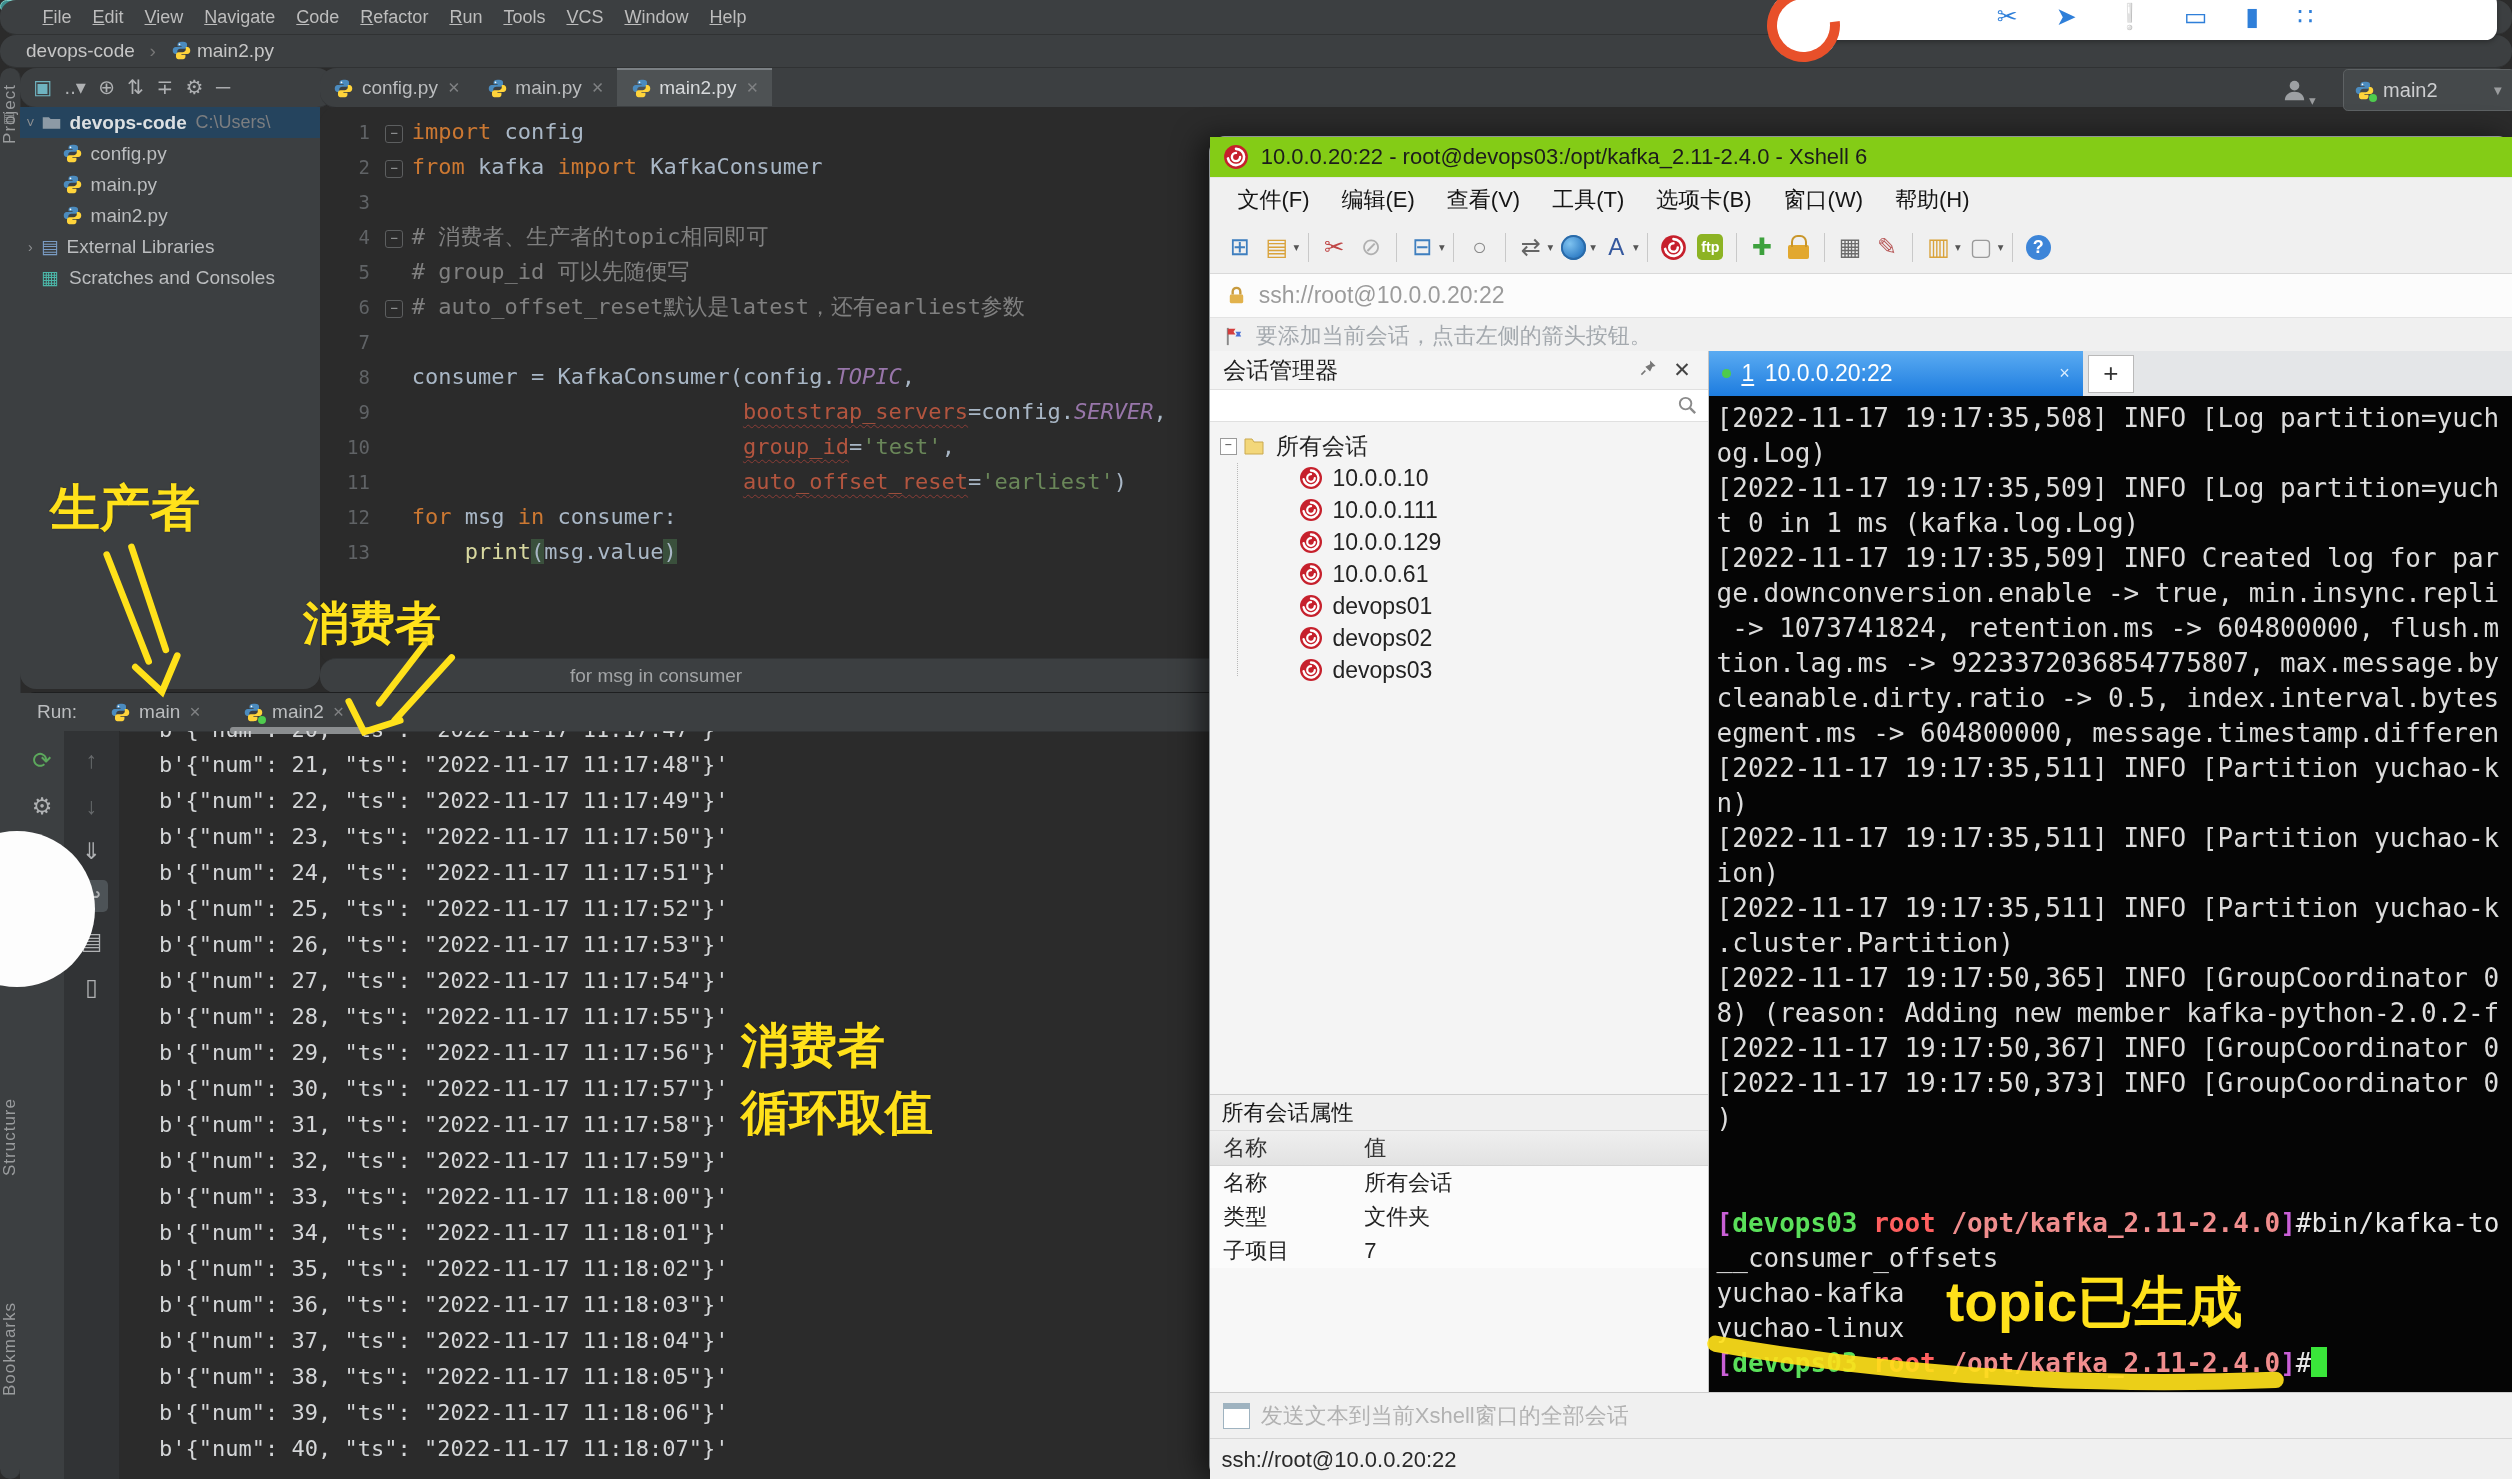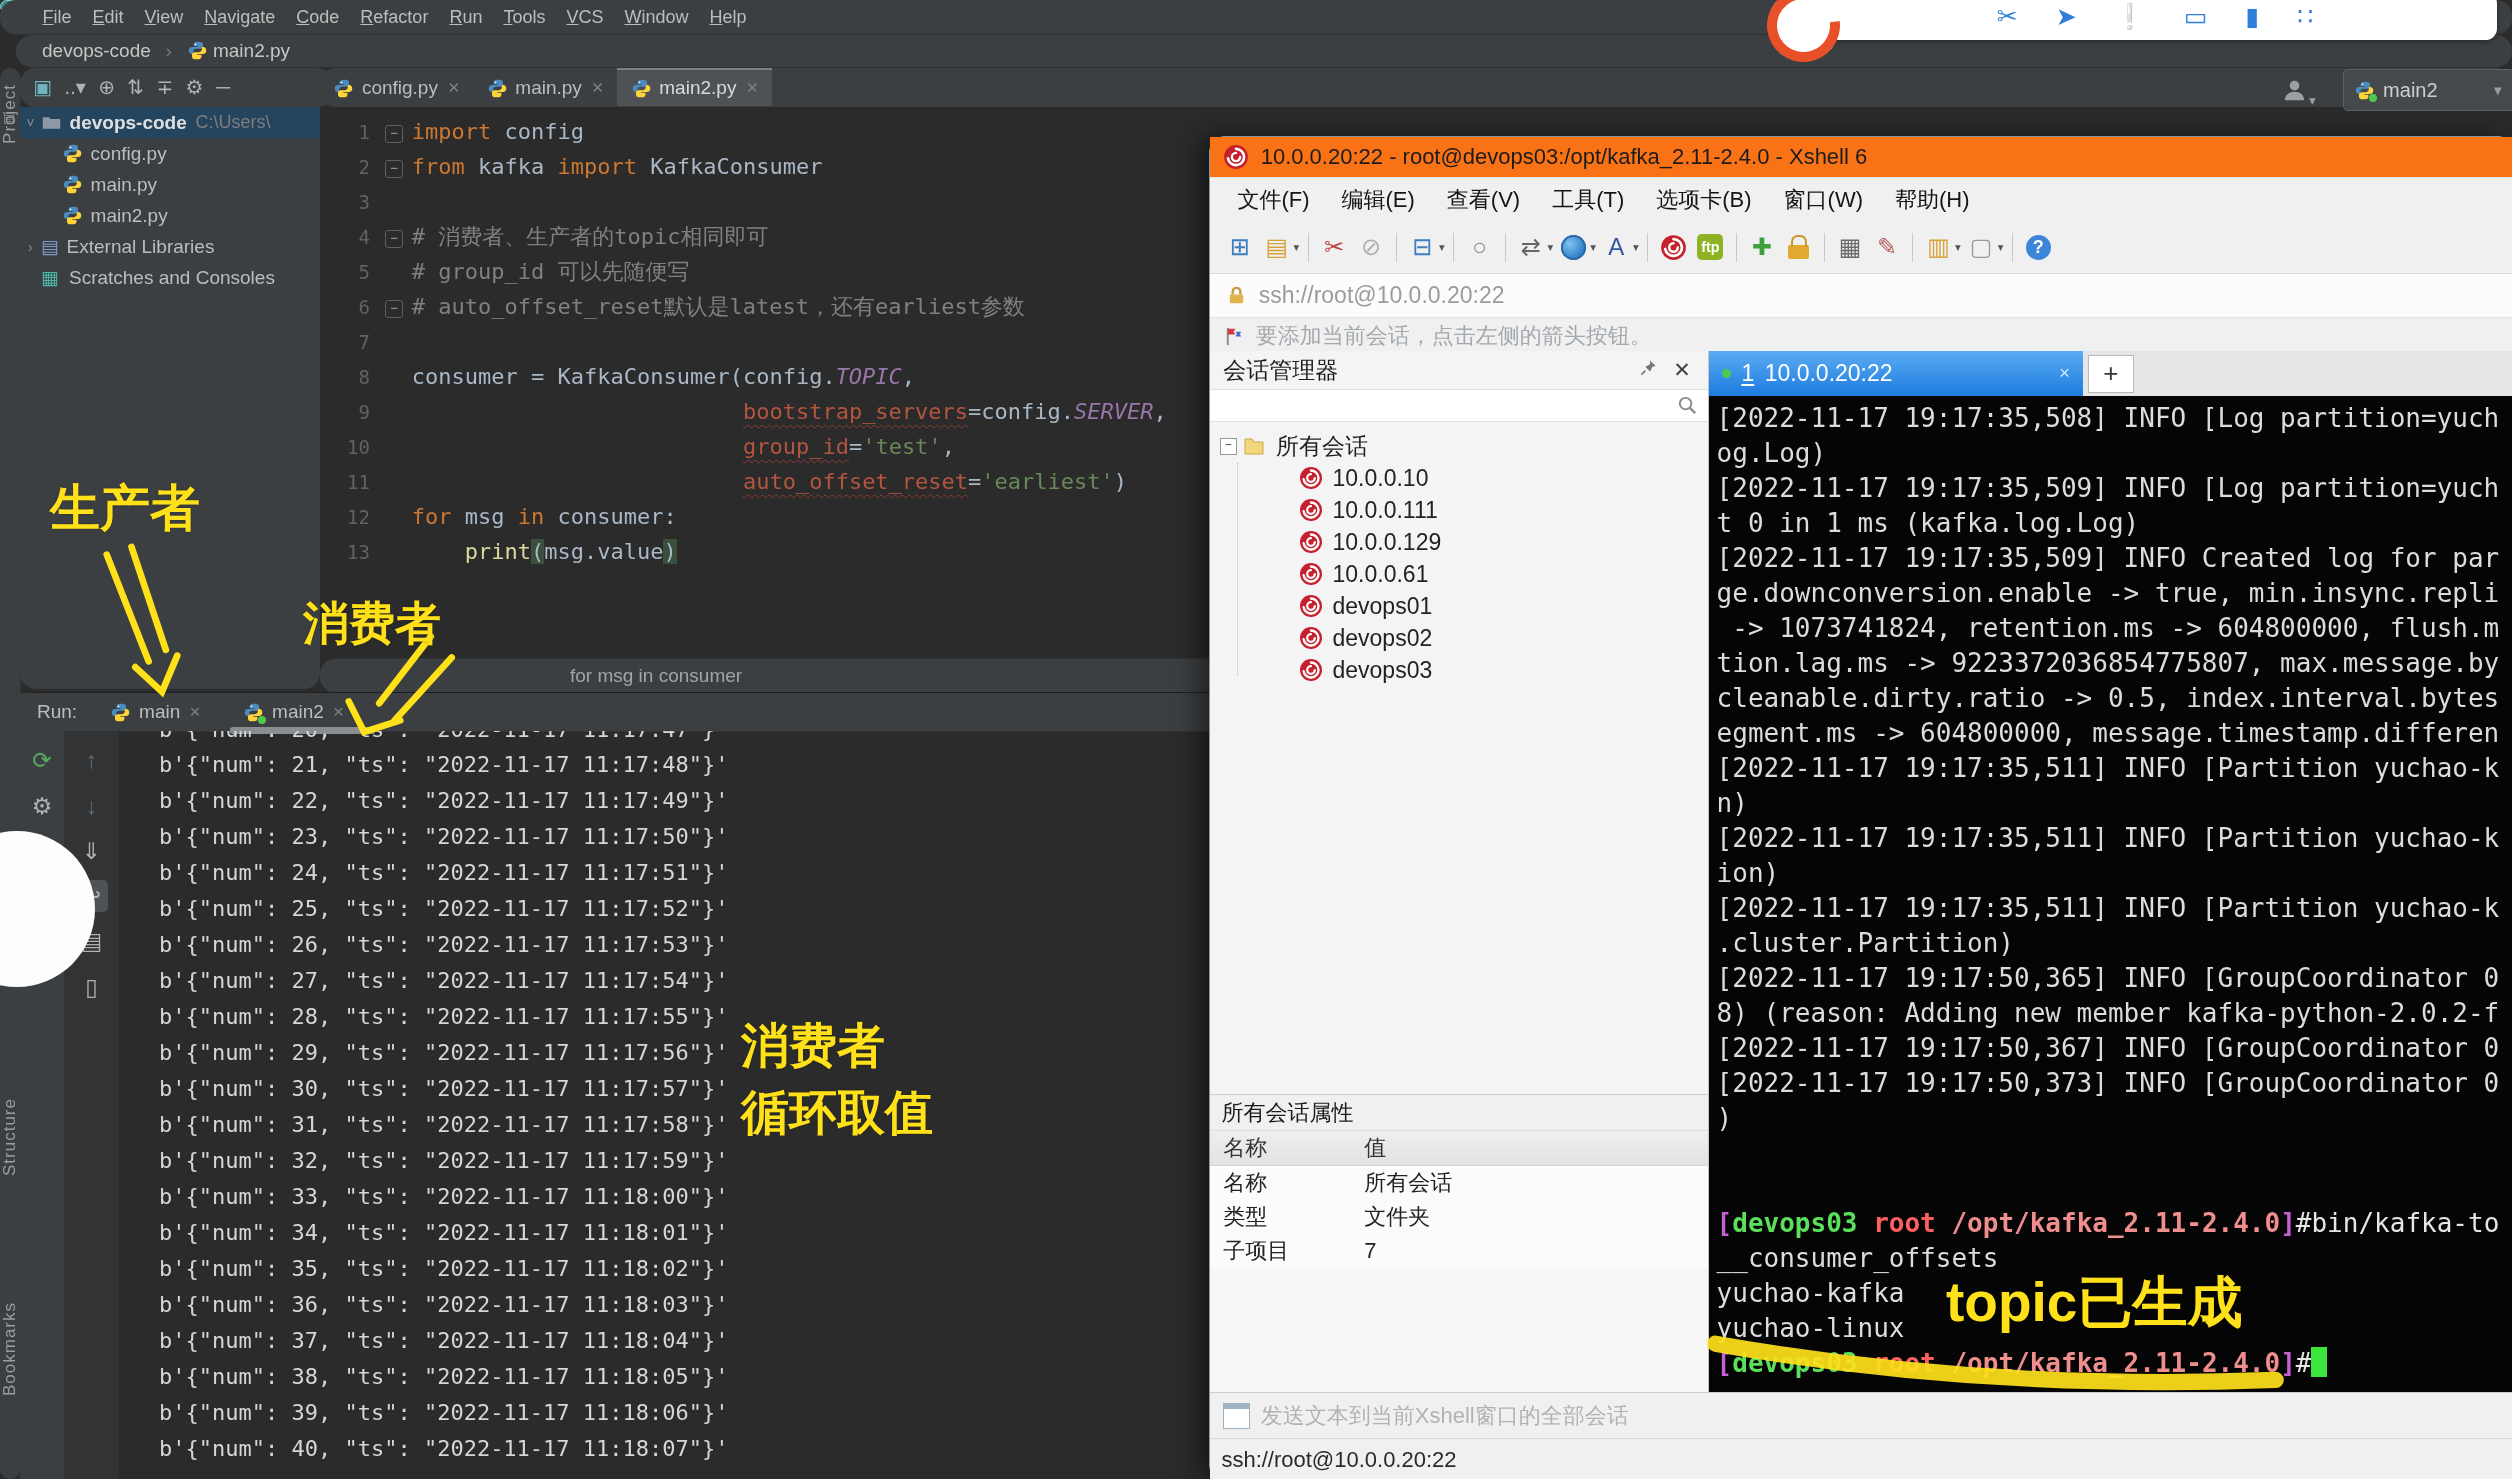--- a/index.html
+++ b/index.html
@@ -5,21 +5,21 @@
   html,body{margin:0;padding:0;overflow:hidden;}
   body{width:2512px;height:1479px;position:relative;background:#2b2b2b;
        font-family:"Liberation Sans","DejaVu Sans",sans-serif;}
   .abs{position:absolute;border-radius:16px;}
   
   .ide-menubar{left:0;top:0;right:0;height:34px;background:#3c3f41;border-bottom:1px solid #303233;
     color:#bdbdbd;font-size:18px;line-height:34px;padding-left:32px;white-space:nowrap;}
   .ide-menubar span{padding:0 10.5px;display:inline-block;}
   .ide-menubar u{text-decoration:underline;}
   .corner-chip{left:0;top:0;width:21px;height:11.4px;background:#3e8f8f;border:1px solid #7fd0c8;}
-  .ide-crumbs{left:16px;top:35px;right:0;height:32px;background:#3c3f41;border-bottom:1px solid #303233;
+  .ide-crumbs{left:0;top:35px;right:0;height:32px;background:#3c3f41;border-bottom:1px solid #303233;
     color:#c6c6c6;font-size:19px;line-height:32px;padding-left:26px;}
   .ide-crumbs .sep{color:#777;padding:0 9.5px;}
   .pyi{vertical-align:-3.8px;}
   .stripe{left:0;top:68px;bottom:0;width:20px;background:#3c3f41;border-right:1px solid #323436;}
   .vtext{position:absolute;left:0;width:20px;color:#9a9c9e;font-size:17px;
     writing-mode:vertical-rl;transform:rotate(180deg);letter-spacing:1px;}
   .stripe-ico{position:absolute;left:2.9px;color:#8a8c8e;font-size:13.3px;}
   .pane-toolbar{left:20px;top:68px;width:300px;height:39px;background:#3c3f41;border-bottom:1px solid #323436;
     color:#afb1b3;font-size:20px;line-height:39px;padding-left:13.3px;white-space:nowrap;}
   .pane-toolbar span{margin-right:12.4px;}
@@ -70,21 +70,21 @@
   .white-circle{left:-61px;top:831px;width:156px;height:156px;border-radius:50%;background:#fdfdfd;z-index:6;}
   
   .person-w{left:2280px;top:76px;color:#9da0a3;font-size:18px;z-index:3;}
   .runcfg{left:2343px;top:69px;width:151px;height:40px;background:#45494b;border:1px solid #5e6264;border-radius:4.8px;
     color:#cdced0;font-size:20px;display:flex;align-items:center;gap:8.6px;padding:0 9.5px;z-index:3;}
   .gdot{width:8.6px;height:8.6px;border-radius:50%;background:#4ecb4e;display:inline-block;}
   .caret{color:#9a9c9e;font-size:13.3px;}
   
   .xshell{left:1209px;top:136px;width:1303px;height:1343px;background:#f0f0f0;border:1px solid #8f9496;
     box-shadow:-9.5px 0 27px rgba(0,0,0,.5);z-index:10;color:#222;}
-  .x-title{height:40px;background:#f97316;display:flex;align-items:center;gap:11.4px;padding-left:13.3px;
+  .x-title{height:40px;background:#84cc16;display:flex;align-items:center;gap:11.4px;padding-left:13.3px;
     font-size:22px;color:#1c1c1c;border-bottom:1px solid #e6e6e6;}
   .x-menu{height:43px;display:flex;align-items:center;font-size:22px;color:#151515;padding-left:11.4px;}
   .x-menu span{padding:0 16px;}
   .x-toolbar{height:52px;border-bottom:1px solid #d9d9d9;display:flex;align-items:center;padding-left:11.4px;}
   .xicon{width:35px;height:35px;display:inline-flex;align-items:center;justify-content:center;font-size:24px;margin:0 1px;}
   .xdiv{width:1px;height:29px;background:#c9c9c9;margin:0 6.7px;}
   .xcaret{font-size:11.4px;color:#555;margin:0 1.9px 0 -1.9px;}
   .globe-dot{width:25px;height:25px;border-radius:50%;background:radial-gradient(circle at 35% 35%,#7fc3f0,#2d7bc4 70%);
     box-shadow:inset 0 0 0 1.9px #2a6aa8;display:inline-block;}
   .xftp-box{width:26px;height:26px;border-radius:4.8px;background:#8db324;color:#fff;font-size:14.3px;font-weight:bold;

